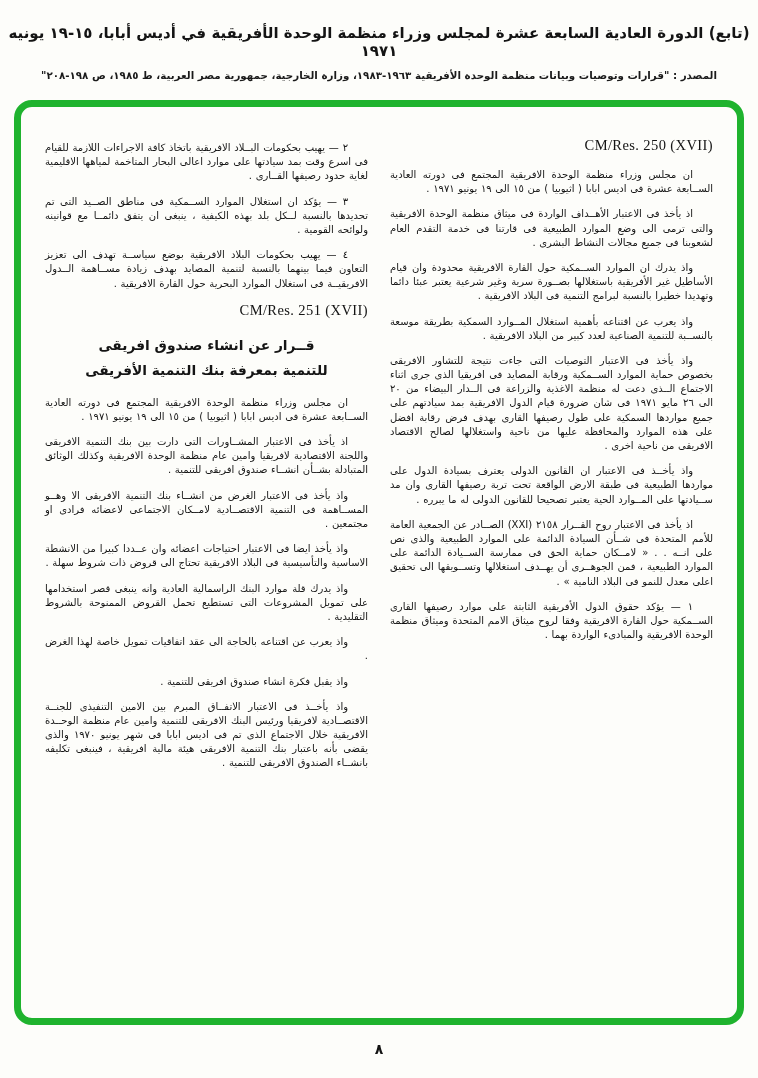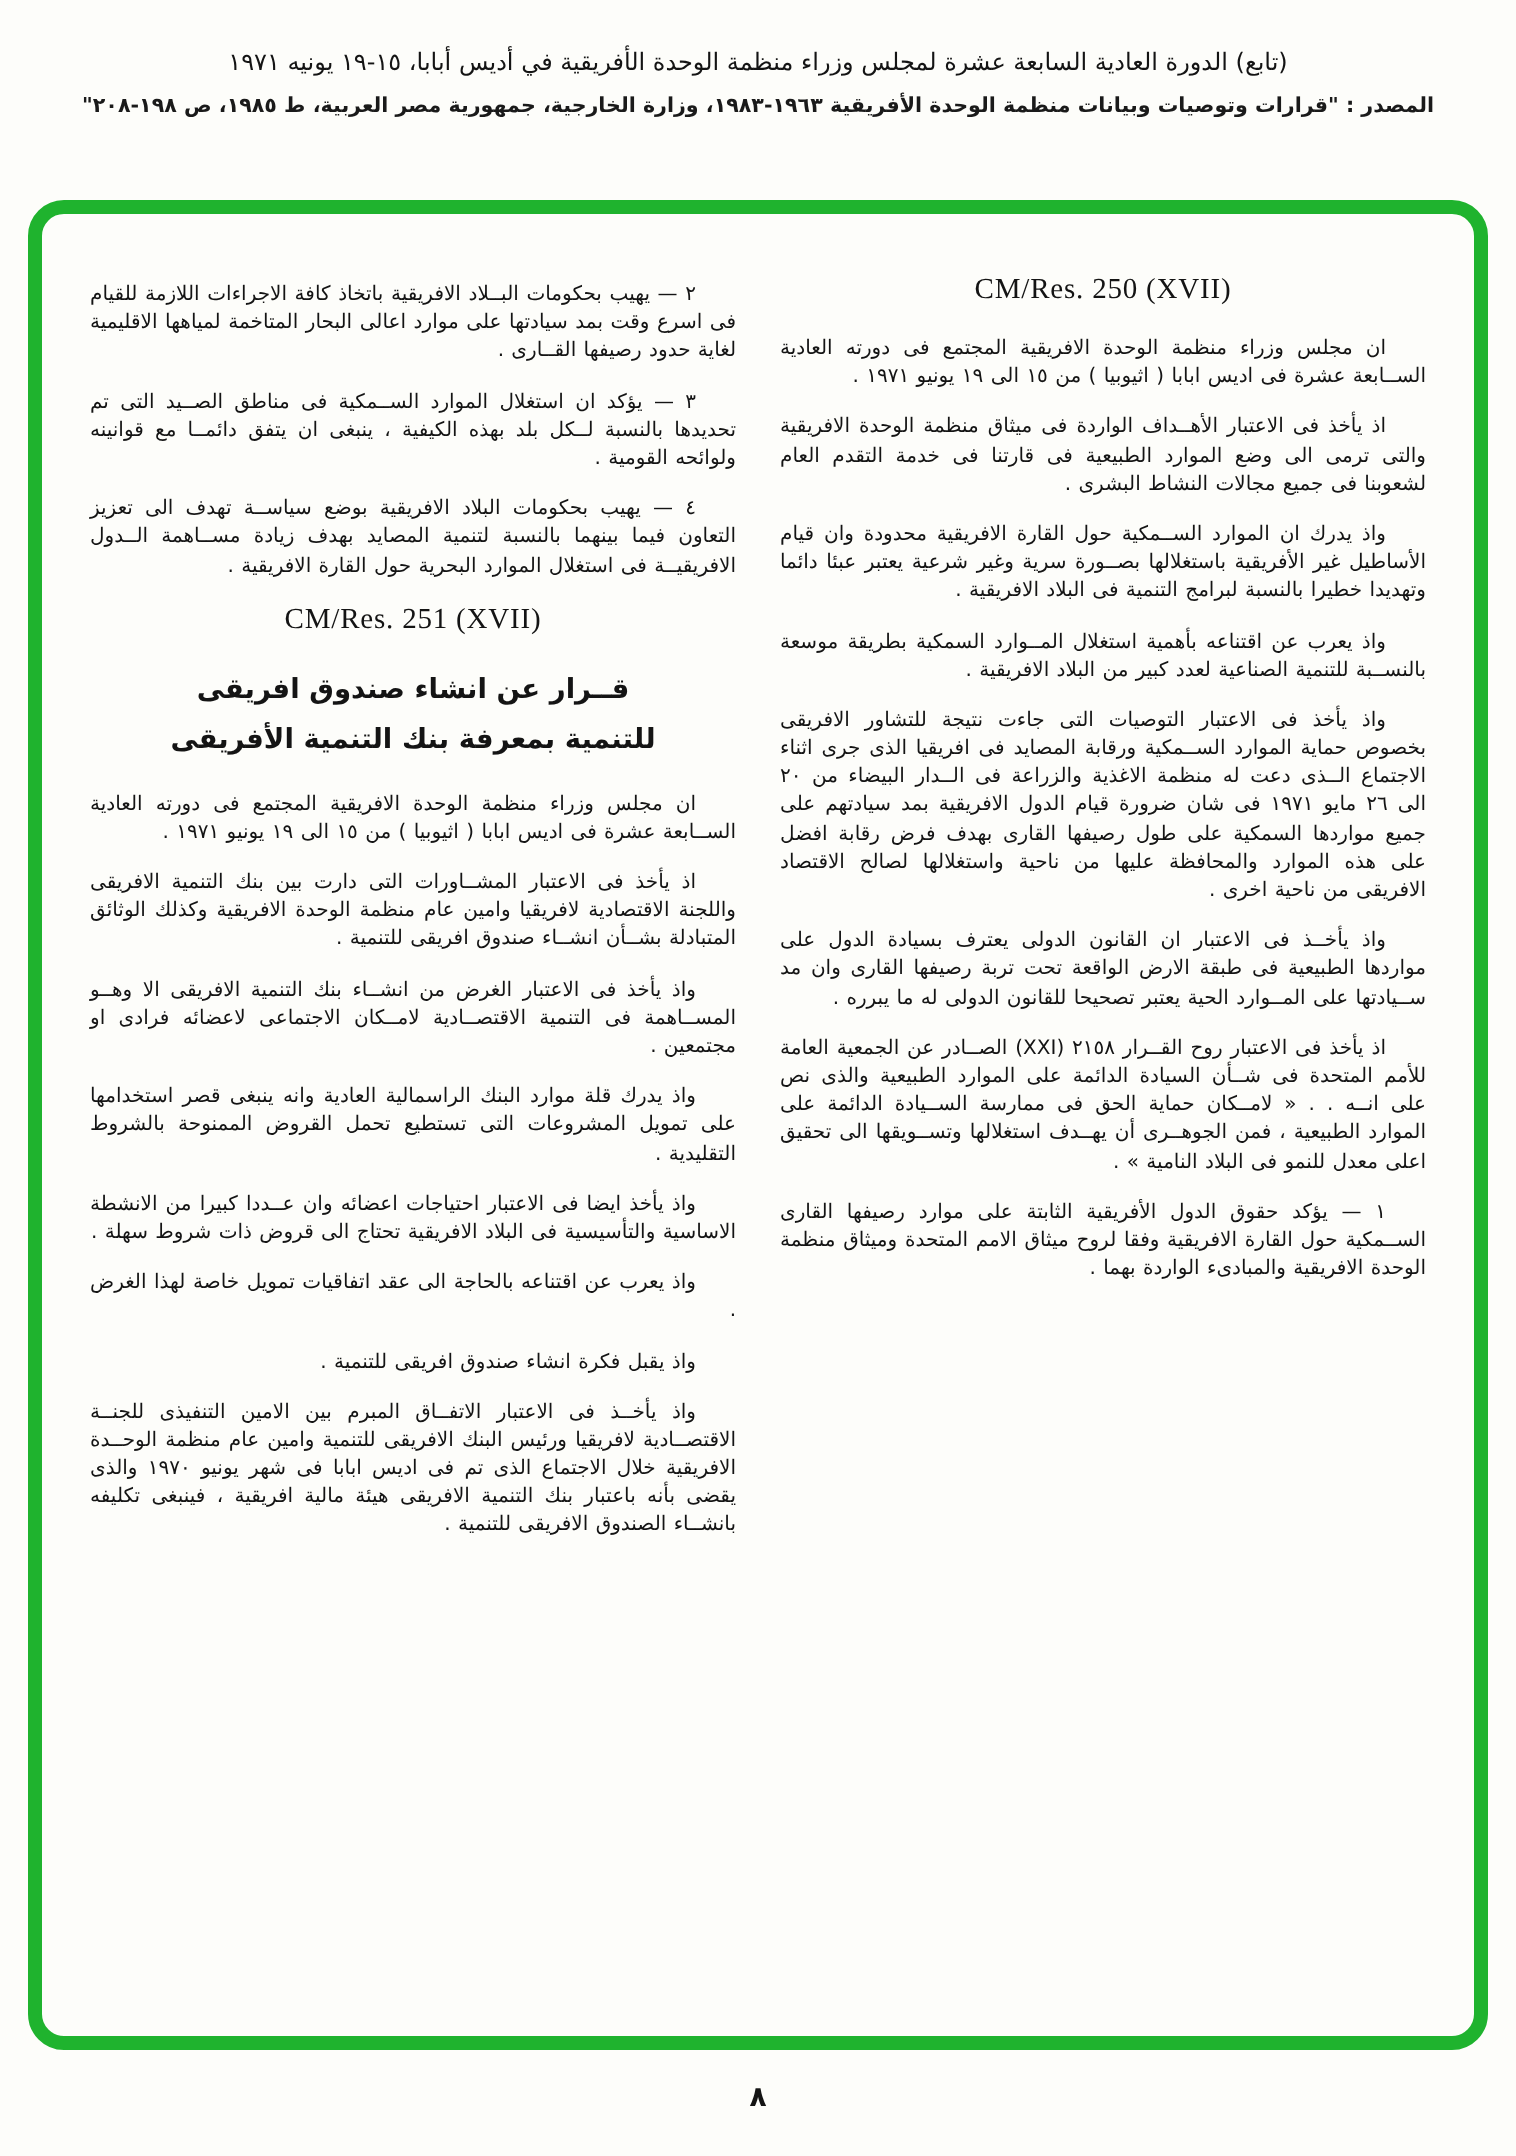--- a/index.html
+++ b/index.html
@@ -12,22 +12,22 @@
     color: #141414;
     position: relative;
     overflow: hidden;
   }
   .header {
     direction: rtl;
     text-align: center;
     padding-top: 24px;
   }
   .header .session {
-    font-size: 12px;
-    font-weight: normal;
+    font-size: 15px;
+    font-weight: bold;
     letter-spacing: 0.2px;
   }
   .header .source {
     font-size: 10.3px;
     font-weight: bold;
     margin-top: 9px;
     color: #1a1a1a;
   }
   .frame {
     position: absolute;
@@ -48,21 +48,21 @@
     gap: 22px;
     height: 100%;
   }
   .col {
     flex: 1 1 0;
     direction: rtl;
     min-width: 0;
   }
   .res-code {
     direction: ltr;
-    text-align: center;
+    text-align: right;
     font-family: "Liberation Serif", serif;
     font-size: 14.5px;
     letter-spacing: 0.4px;
     margin: 0 0 14px 0;
     white-space: nowrap;
   }
   .res-title {
     text-align: center;
     font-weight: bold;
     font-size: 13.8px;
@@ -120,22 +120,22 @@
       <p class="para">٣ — يؤكد ان استغلال الموارد الســمكية فى مناطق الصــيد التى تم تحديدها بالنسبة لــكل بلد بهذه الكيفية ، ينبغى ان يتفق دائمــا مع قوانينه ولوائحه القومية .</p>
       <p class="para">٤ — يهيب بحكومات البلاد الافريقية بوضع سياســة تهدف الى تعزيز التعاون فيما بينهما بالنسبة لتنمية المصايد بهدف زيادة مســاهمة الــدول الافريقيــة فى استغلال الموارد البحرية حول القارة الافريقية .</p>
       <div class="res-code">CM/Res. 251 (XVII)</div>
       <div class="res-title">
         <div>قــرار عن انشاء صندوق افريقى</div>
         <div>للتنمية بمعرفة بنك التنمية الأفريقى</div>
       </div>
       <p class="para">ان مجلس وزراء منظمة الوحدة الافريقية المجتمع فى دورته العادية الســابعة عشرة فى اديس ابابا ( اثيوبيا ) من ١٥ الى ١٩ يونيو ١٩٧١ .</p>
       <p class="para">اذ يأخذ فى الاعتبار المشــاورات التى دارت بين بنك التنمية الافريقى واللجنة الاقتصادية لافريقيا وامين عام منظمة الوحدة الافريقية وكذلك الوثائق المتبادلة بشــأن انشــاء صندوق افريقى للتنمية .</p>
       <p class="para">واذ يأخذ فى الاعتبار الغرض من انشــاء بنك التنمية الافريقى الا وهــو المســاهمة فى التنمية الاقتصــادية لامــكان الاجتماعى لاعضائه فرادى او مجتمعين .</p>
+      <p class="para">واذ يأخذ ايضا فى الاعتبار احتياجات اعضائه وان عــددا كبيرا من الانشطة الاساسية والتأسيسية فى البلاد الافريقية تحتاج الى قروض ذات شروط سهلة .</p>
       <p class="para">واذ يدرك قلة موارد البنك الراسمالية العادية وانه ينبغى قصر استخدامها على تمويل المشروعات التى تستطيع تحمل القروض الممنوحة بالشروط التقليدية .</p>
-      <p class="para">واذ يأخذ ايضا فى الاعتبار احتياجات اعضائه وان عــددا كبيرا من الانشطة الاساسية والتأسيسية فى البلاد الافريقية تحتاج الى قروض ذات شروط سهلة .</p>
       <p class="para">واذ يعرب عن اقتناعه بالحاجة الى عقد اتفاقيات تمويل خاصة لهذا الغرض .</p>
       <p class="para">واذ يقبل فكرة انشاء صندوق افريقى للتنمية .</p>
       <p class="para last-centered">واذ يأخــذ فى الاعتبار الاتفــاق المبرم بين الامين التنفيذى للجنــة الاقتصــادية لافريقيا ورئيس البنك الافريقى للتنمية وامين عام منظمة الوحــدة الافريقية خلال الاجتماع الذى تم فى اديس ابابا فى شهر يونيو ١٩٧٠ والذى يقضى بأنه باعتبار بنك التنمية الافريقى هيئة مالية افريقية ، فينبغى تكليفه بانشــاء الصندوق الافريقى للتنمية .</p>
     </div>
 
   </div>
 </div>
 
 <div class="footer">٨</div>
 

